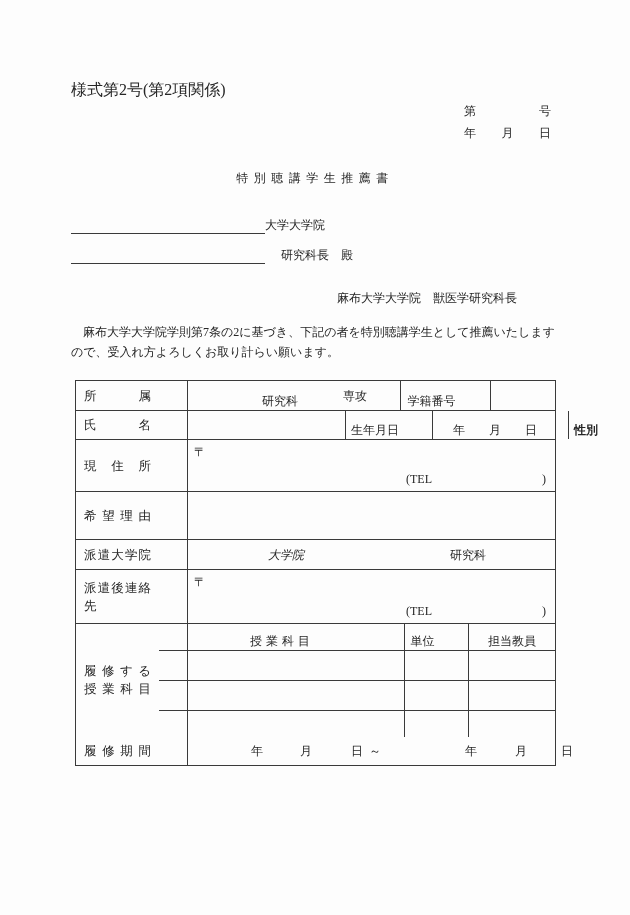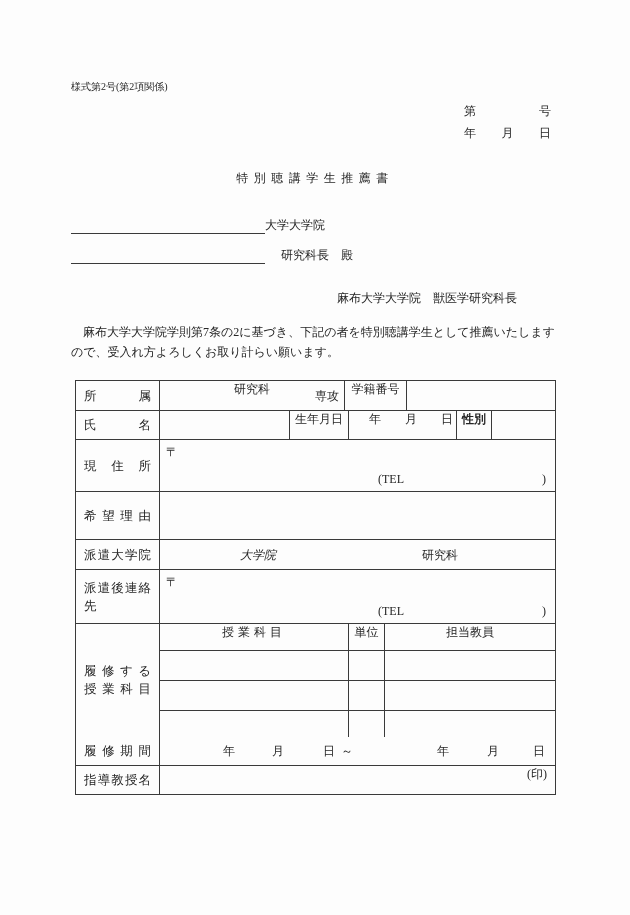--- a/index.html
+++ b/index.html
@@ -1,37 +1,37 @@
 <!DOCTYPE html>
 <html><head>
 <meta charset="utf-8">
 <style>
   html,body{margin:0;padding:0;}
   body{
     width:630px;height:915px;background:#fdfdfd;position:relative;overflow:hidden;
     font-family:"Liberation Serif","DejaVu Serif",serif;color:#262626;
   }
   .abs{position:absolute;}
-  #form-number{left:71px;top:80px;font-size:10px;}
+  #form-number{left:71px;top:80px;font-size:16px;}
   #doc-no{left:464px;top:103px;width:87px;display:flex;justify-content:space-between;font-size:12px;}
   #date-line{left:464px;top:125px;width:87px;display:flex;justify-content:space-between;font-size:12px;}
   #doc-title{left:0;top:170px;width:630px;text-align:center;font-size:12px;letter-spacing:5.5px;}
   .addr-line{left:71px;display:flex;align-items:flex-end;font-size:12px;white-space:pre;}
   #addr-line1{top:217px;text-align:center;}
   #addr-line2{top:247px;gap:16px;}
   .blank-underline{display:inline-block;width:194px;height:13px;border-bottom:1px solid #3a3a3a;}
   #sender{left:337px;top:290px;font-size:12px;}
   #body-text{left:71px;top:322px;width:490px;font-size:12px;line-height:20px;text-indent:12px;}
 
   
   #form-table{left:75px;top:380px;width:481px;border:1px solid #3a3a3a;box-sizing:border-box;background:transparent;}
   #form-table *{box-sizing:border-box;}
   .row{display:flex;width:100%;}
   .row + .row{border-top:1px solid #3a3a3a;}
-  .cell{border-left:1px solid #3a3a3a;font-size:12px;display:flex;align-items:flex-start;justify-content:center;position:relative;min-width:0;}
+  .cell{border-left:1px solid #3a3a3a;font-size:12px;display:flex;align-items:flex-end;justify-content:center;position:relative;min-width:0;margin-left:28px;}
   .c-label{width:83px;flex:none;border-left:none;display:flex;align-items:center;font-size:12.5px;}
   .c-label .jtext{width:100%;padding:0 8px;text-align:justify;text-align-last:justify;line-height:18px;}
   .grow{flex:1 1 auto;}
   .h29{height:29px;} .h30{height:30px;} .h52{height:52px;} .h48{height:48px;} .h54{height:54px;}
   .w185{width:185px;flex:none;} .w62{width:62px;flex:none;}
   .w130{width:130px;flex:none;} .w59{width:59px;flex:none;} .w108{width:108px;flex:none;} .w35{width:35px;flex:none;font-weight:bold;}
   .free{display:block;}
   .postal{position:absolute;left:6px;top:4px;font-size:12px;}
   .tel-line{position:absolute;left:0;right:0;bottom:4px;display:flex;justify-content:space-between;padding:0 9px 0 218px;font-size:12px;}
   .dept-cell .major{position:absolute;right:5px;top:50%;transform:translateY(-50%);}
@@ -204,22 +204,14 @@
       <span class="p1">年</span>
       <span class="p2">月</span>
       <span class="p3">日</span>
       <span class="p4">～</span>
       <span class="p5">年</span>
       <span class="p6">月</span>
       <span class="p7">日</span>
     </div>
   </div>
 
-  <div class="row h29">
-    <div class="c-label">
-        <div class="jtext">指導教授名</div>
-      </div>
-    <div class="cell grow advisor-cell">
-      <span>(印)</span>
-    </div>
-  </div>
 
 </div>
 
 </body></html>

